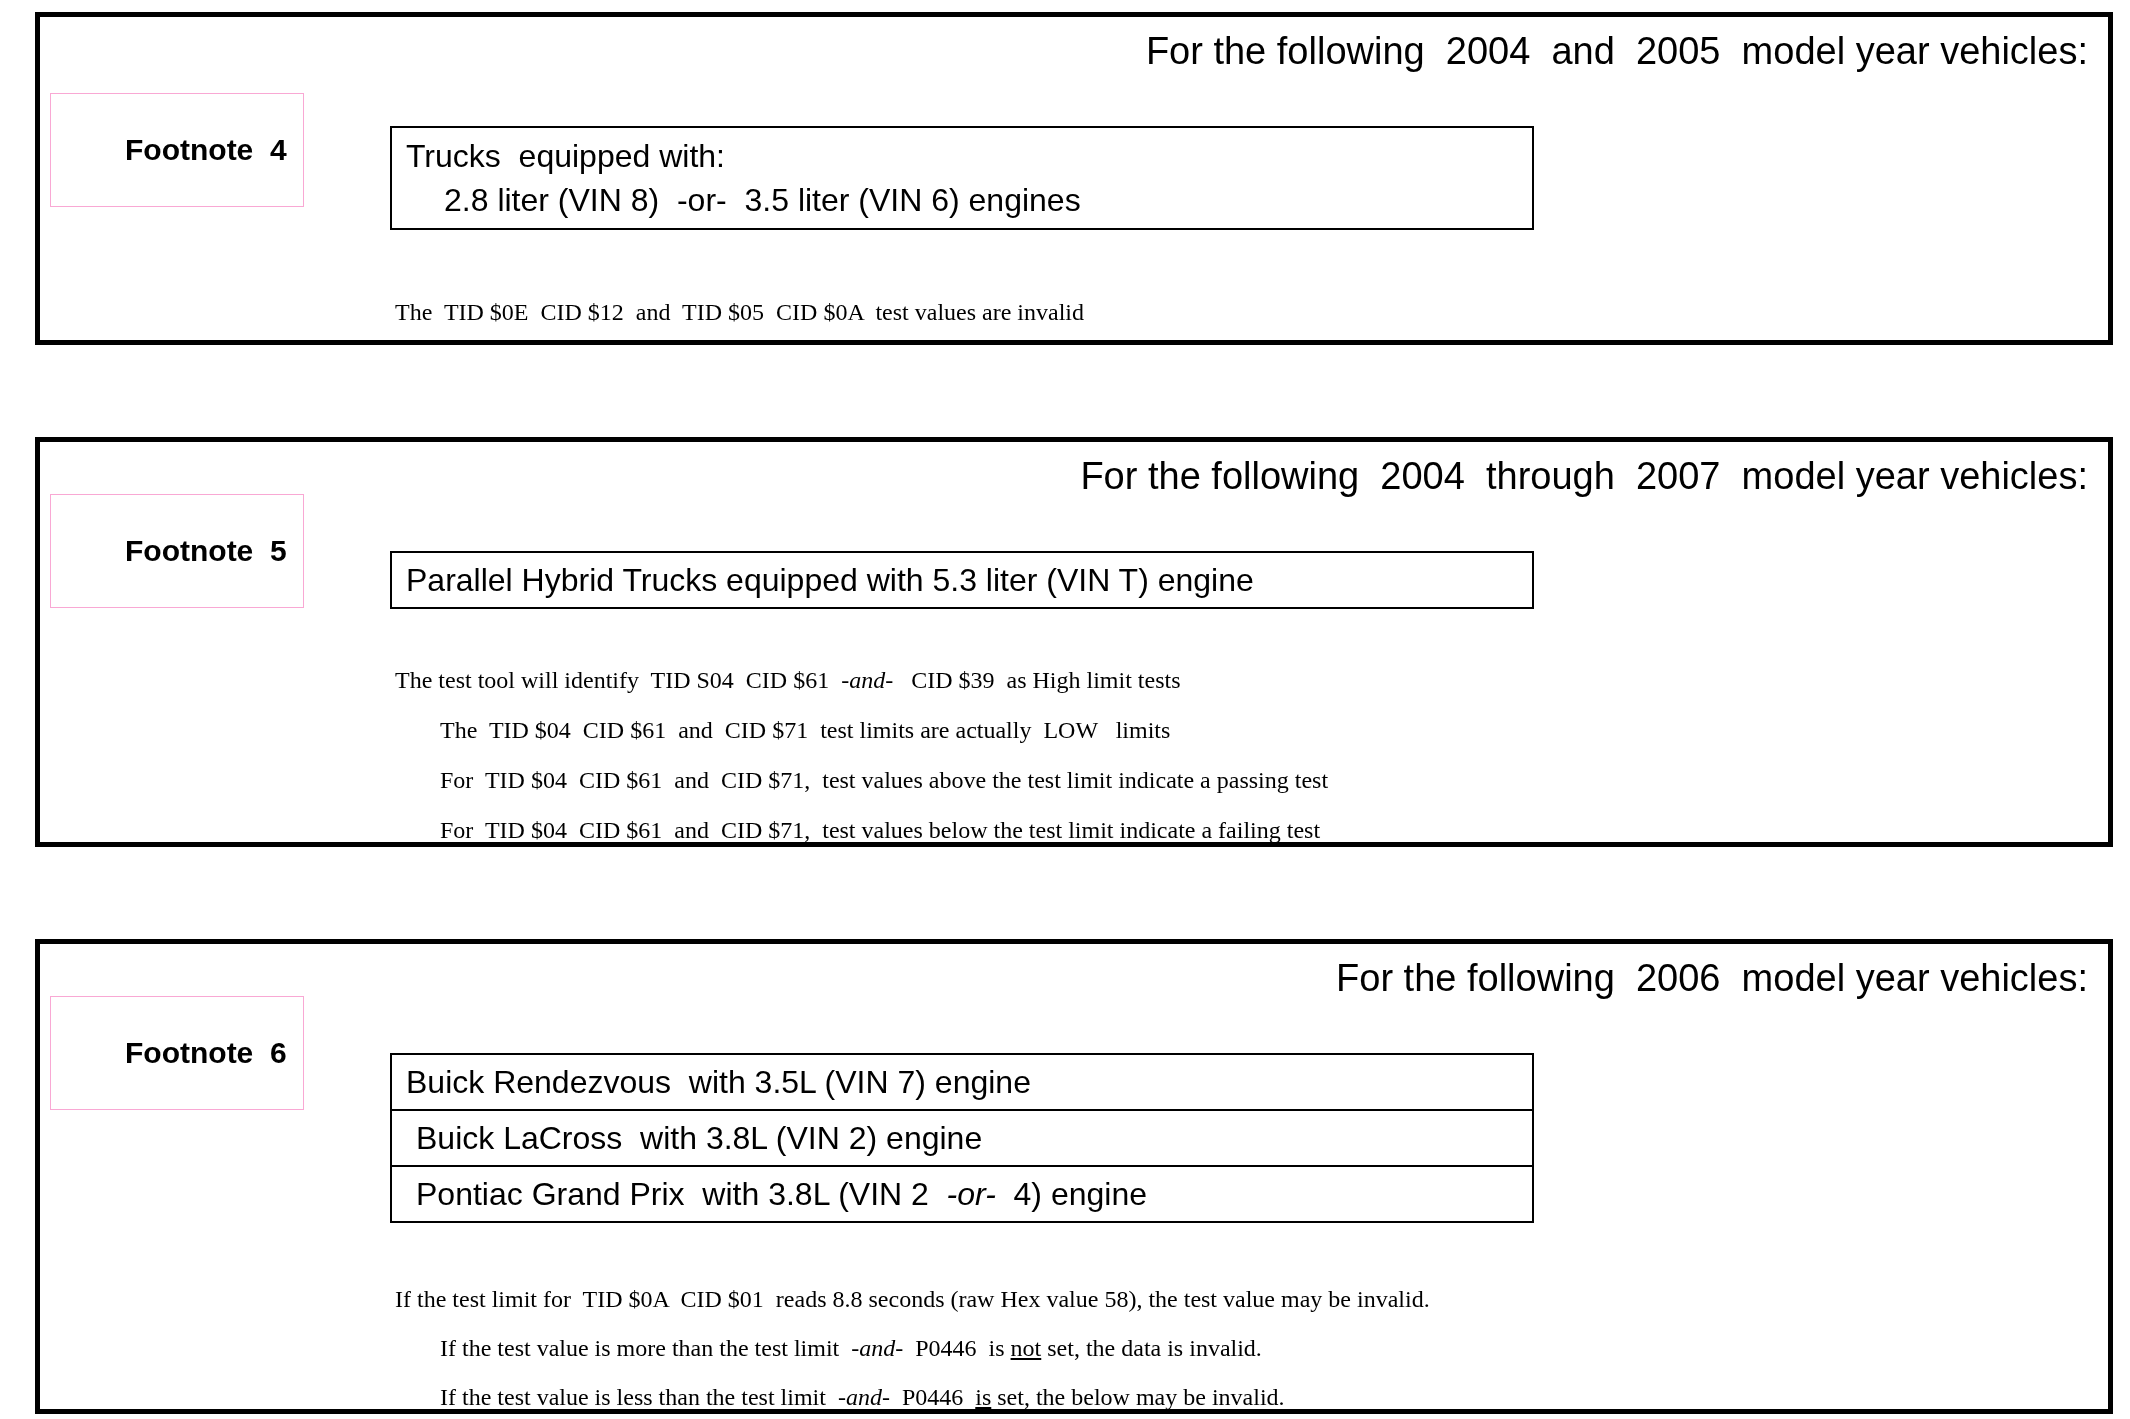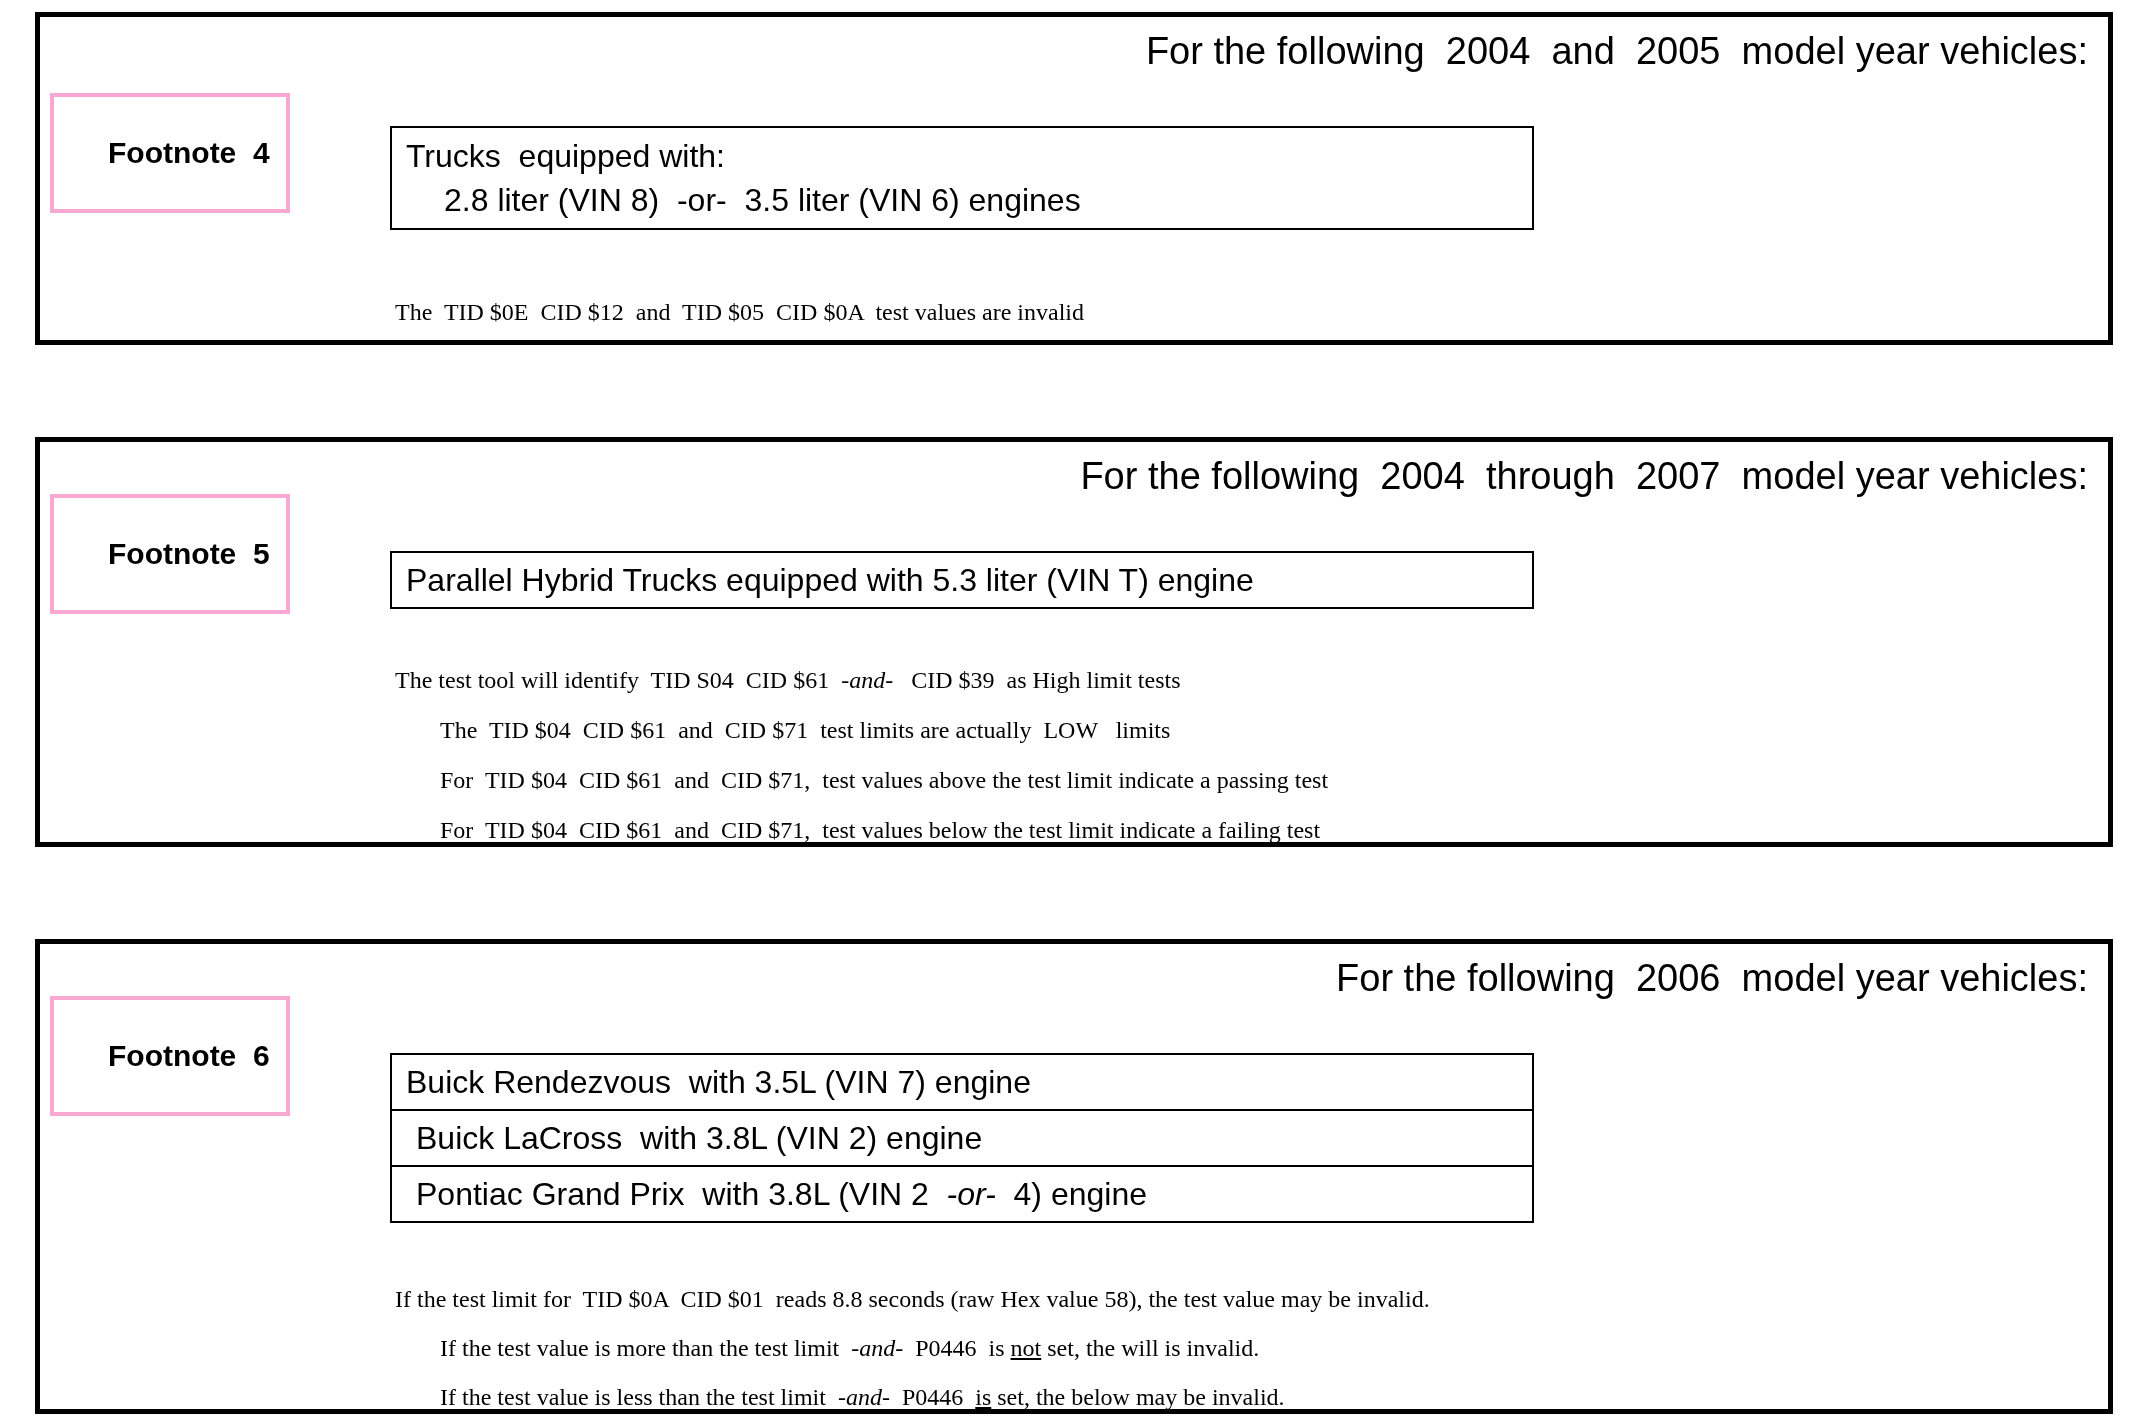--- a/index.html
+++ b/index.html
@@ -27,22 +27,22 @@
     background: #ffffff;
   }
   .fn-0 { height: 333px; }
   .fn-1 { height: 410px; }
   .fn-2 { height: 475px; }
 
   .label-box {
     position: absolute;
     left: 10px;
     top: 52px;
-    border: 4px solid #f9a8d4;
-    padding: 5px 16px 5px 4px;
+    border: 1px solid #f9a8d4;
+    padding: 5px 16px 5px 24px;
     background: #ffffff;
     font-family: "Liberation Sans", sans-serif;
     font-weight: bold;
     font-size: 30px;
     line-height: 34px;
     white-space: pre;
   }
   .fn-0 .label-box { top: 76px; }
 
   .section-header {
@@ -138,17 +138,17 @@
         </div>
         <div class="vehicle-row">
           <div class="vehicle-line"><span>Buick LaCross  with 3.8L (VIN 2) engine</span></div>
         </div>
         <div class="vehicle-row">
           <div class="vehicle-line"><span>Pontiac Grand Prix  with 3.8L (VIN 2  </span><span class="seg-italic">-or-</span><span>  4) engine</span></div>
         </div>
       </div>
     <div class="notes-block">
         <div class="note-line indent-0"><span>If the test limit for  TID $0A  CID $01  reads 8.8 seconds (raw Hex value 58), the test value may be invalid.</span></div>
-        <div class="note-line indent-1"><span>If the test value is more than the test limit  </span><span class="seg-italic">-and-</span><span>  P0446  is </span><span class="seg-underline">not</span><span> set, the will is invalid.</span></div>
+        <div class="note-line indent-1"><span>If the test value is more than the test limit  </span><span class="seg-italic">-and-</span><span>  P0446  is </span><span class="seg-underline">not</span><span> set, the data is invalid.</span></div>
         <div class="note-line indent-1"><span>If the test value is less than the test limit  </span><span class="seg-italic">-and-</span><span>  P0446  </span><span class="seg-underline">is</span><span> set, the below may be invalid.</span></div>
       </div>
   </section>
 </div>
 
 </body></html>

